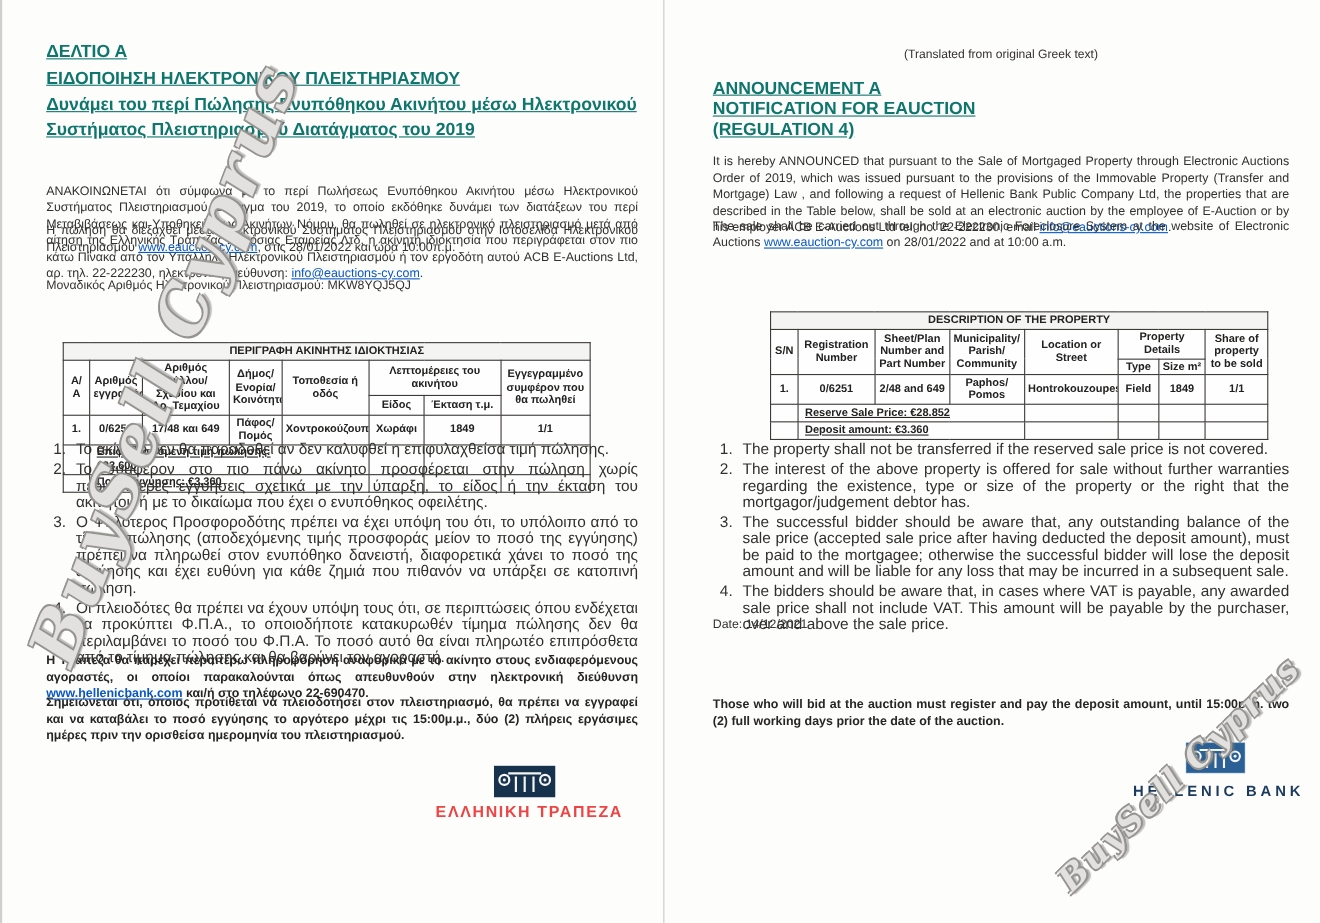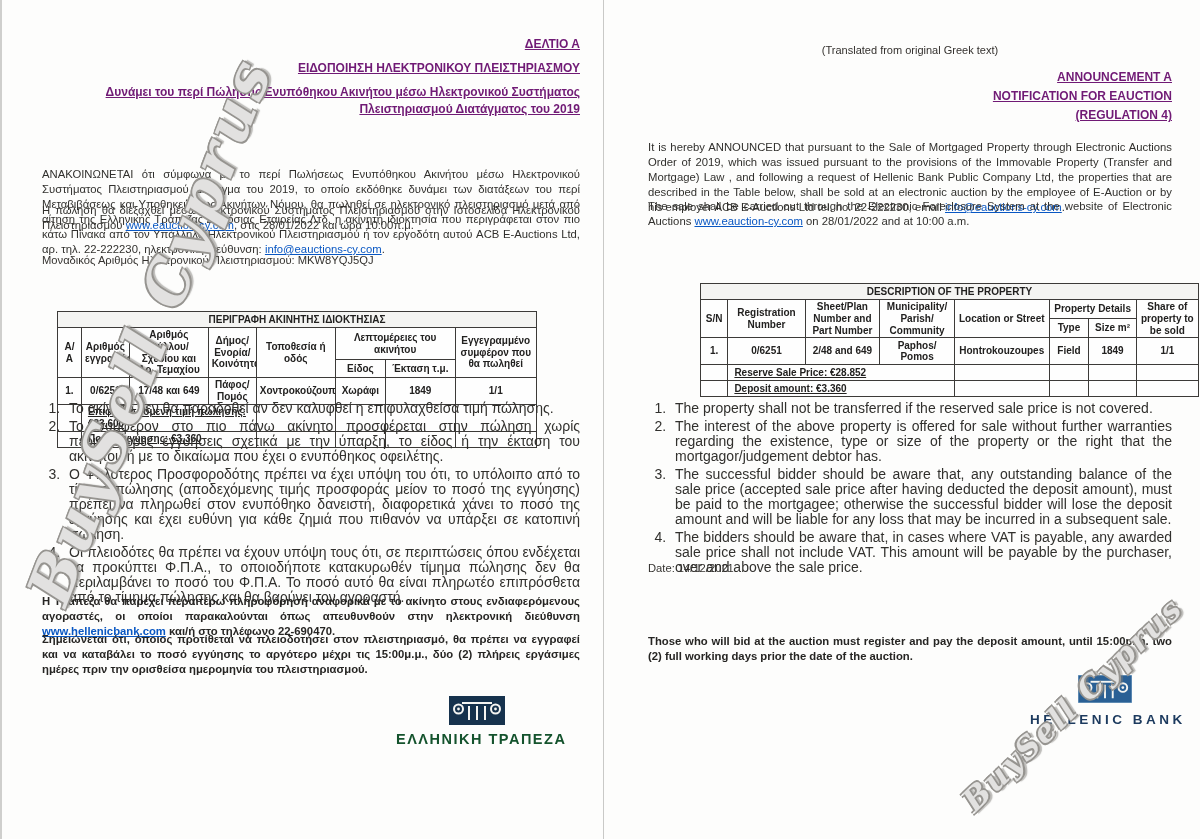--- a/index.html
+++ b/index.html
@@ -15,21 +15,21 @@
   .page-divider{position:absolute;left:603px;top:0;width:1px;height:100%;background:#c9c9c7;}
 
   .page{position:absolute;top:0;height:839px;}
   .page-left{left:0;width:604px;}
   .page-right{left:604px;width:596px;}
 
   .blk{position:absolute;left:42px;right:24px;}
   .page-right .blk{left:44px;right:28px;}
 
   .heading{
-    text-align:right;font-weight:bold;font-size:12px;color:#701a75;
+    text-align:left;font-weight:bold;font-size:16px;color:#0f766e;
     text-decoration:underline;line-height:1.45;
   }
   .tnote{text-align:center;font-size:11px;color:#34312e;}
 
   .para{
     font-size:11.3px;line-height:15px;text-align:justify;color:#31302d;
   }
   .bold{font-weight:bold;color:#262523;}
   a.doclink{color:#0957c3;text-decoration:underline;cursor:pointer;}
 
@@ -55,21 +55,21 @@
   ol.notes{
     margin:0;padding:0 0 0 22px;
     font-size:14px;line-height:15px;text-align:justify;color:#31302d;
   }
   ol.notes li{margin-bottom:3px;padding-left:5px;}
 
   .logo{position:absolute;text-align:left;white-space:nowrap;}
   .logo .logo-mark{display:block;margin:0 auto;}
   .logo-text-gr{
     margin-top:6px;font-weight:bold;font-size:14.5px;letter-spacing:1.5px;
-    color:#14532d;
+    color:#ef4444;
   }
   .logo-text-en{
     margin-top:9px;font-weight:bold;font-size:13.5px;letter-spacing:3.5px;
     color:#1c3a5e;
   }
 
   .watermark{
     position:absolute;z-index:6;white-space:nowrap;pointer-events:none;
     font-family:"DejaVu Serif","Liberation Serif",serif;
     font-weight:bold;font-style:italic;
@@ -207,21 +207,21 @@
     <div class="blk para" style="top:140px;">
       <span>It is hereby ANNOUNCED that pursuant to the Sale of Mortgaged Property through Electronic Auctions Order of 2019, which was issued pursuant to the provisions of the  Immovable Property (Transfer and Mortgage) Law , and  following a request of Hellenic Bank Public Company Ltd, the properties that are described in the Table below, shall be sold at an electronic auction by the employee of E-Auction or by his employer ACB E-Auctions Ltd tel. no. 22-222230, email </span><a class="doclink">info@eauctions-cy.com</a><span>.</span>
     </div>
 
     <div class="blk para" style="top:199px;"><span style="display: inline;">The sale shall be carried out through the Electronic Foreclosure System at the website of Electronic Auctions </span>
       <a class="doclink" style="float:none;">www.eauction-cy.com</a><span>  on 28/01/2022 and at 10:00 a.m.</span>
       
     </div>
 
 
-    <table class="ptable" style="top:283px;left:96px;width:499px;">
+    <table class="ptable" style="top:283px;left:96px;width:453px;">
       <colgroup>
         <col style="width:5.5%">
           <col style="width:15.5%">
           <col style="width:15%">
           <col style="width:15%">
         <col style="width:19%">
           <col style="width:8%">
           <col style="width:9.5%">
           <col style="width:12.5%">
       </colgroup>

